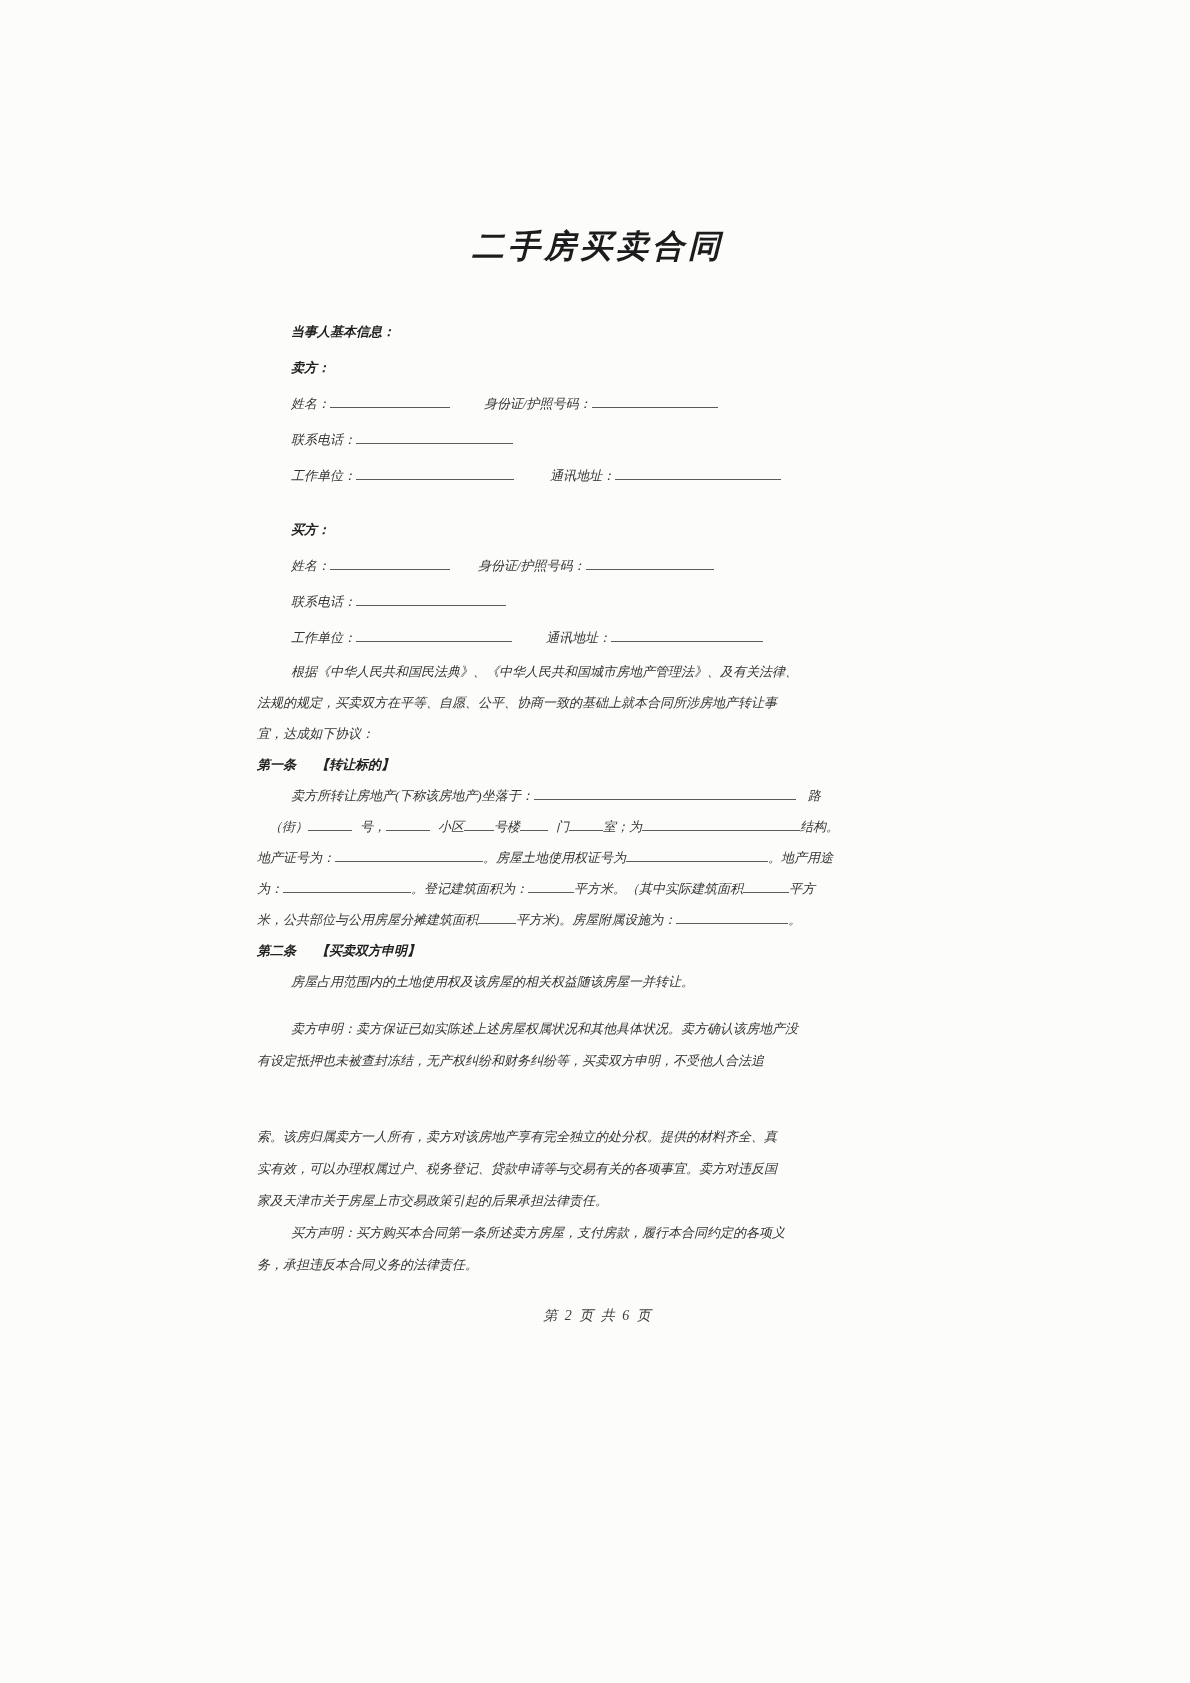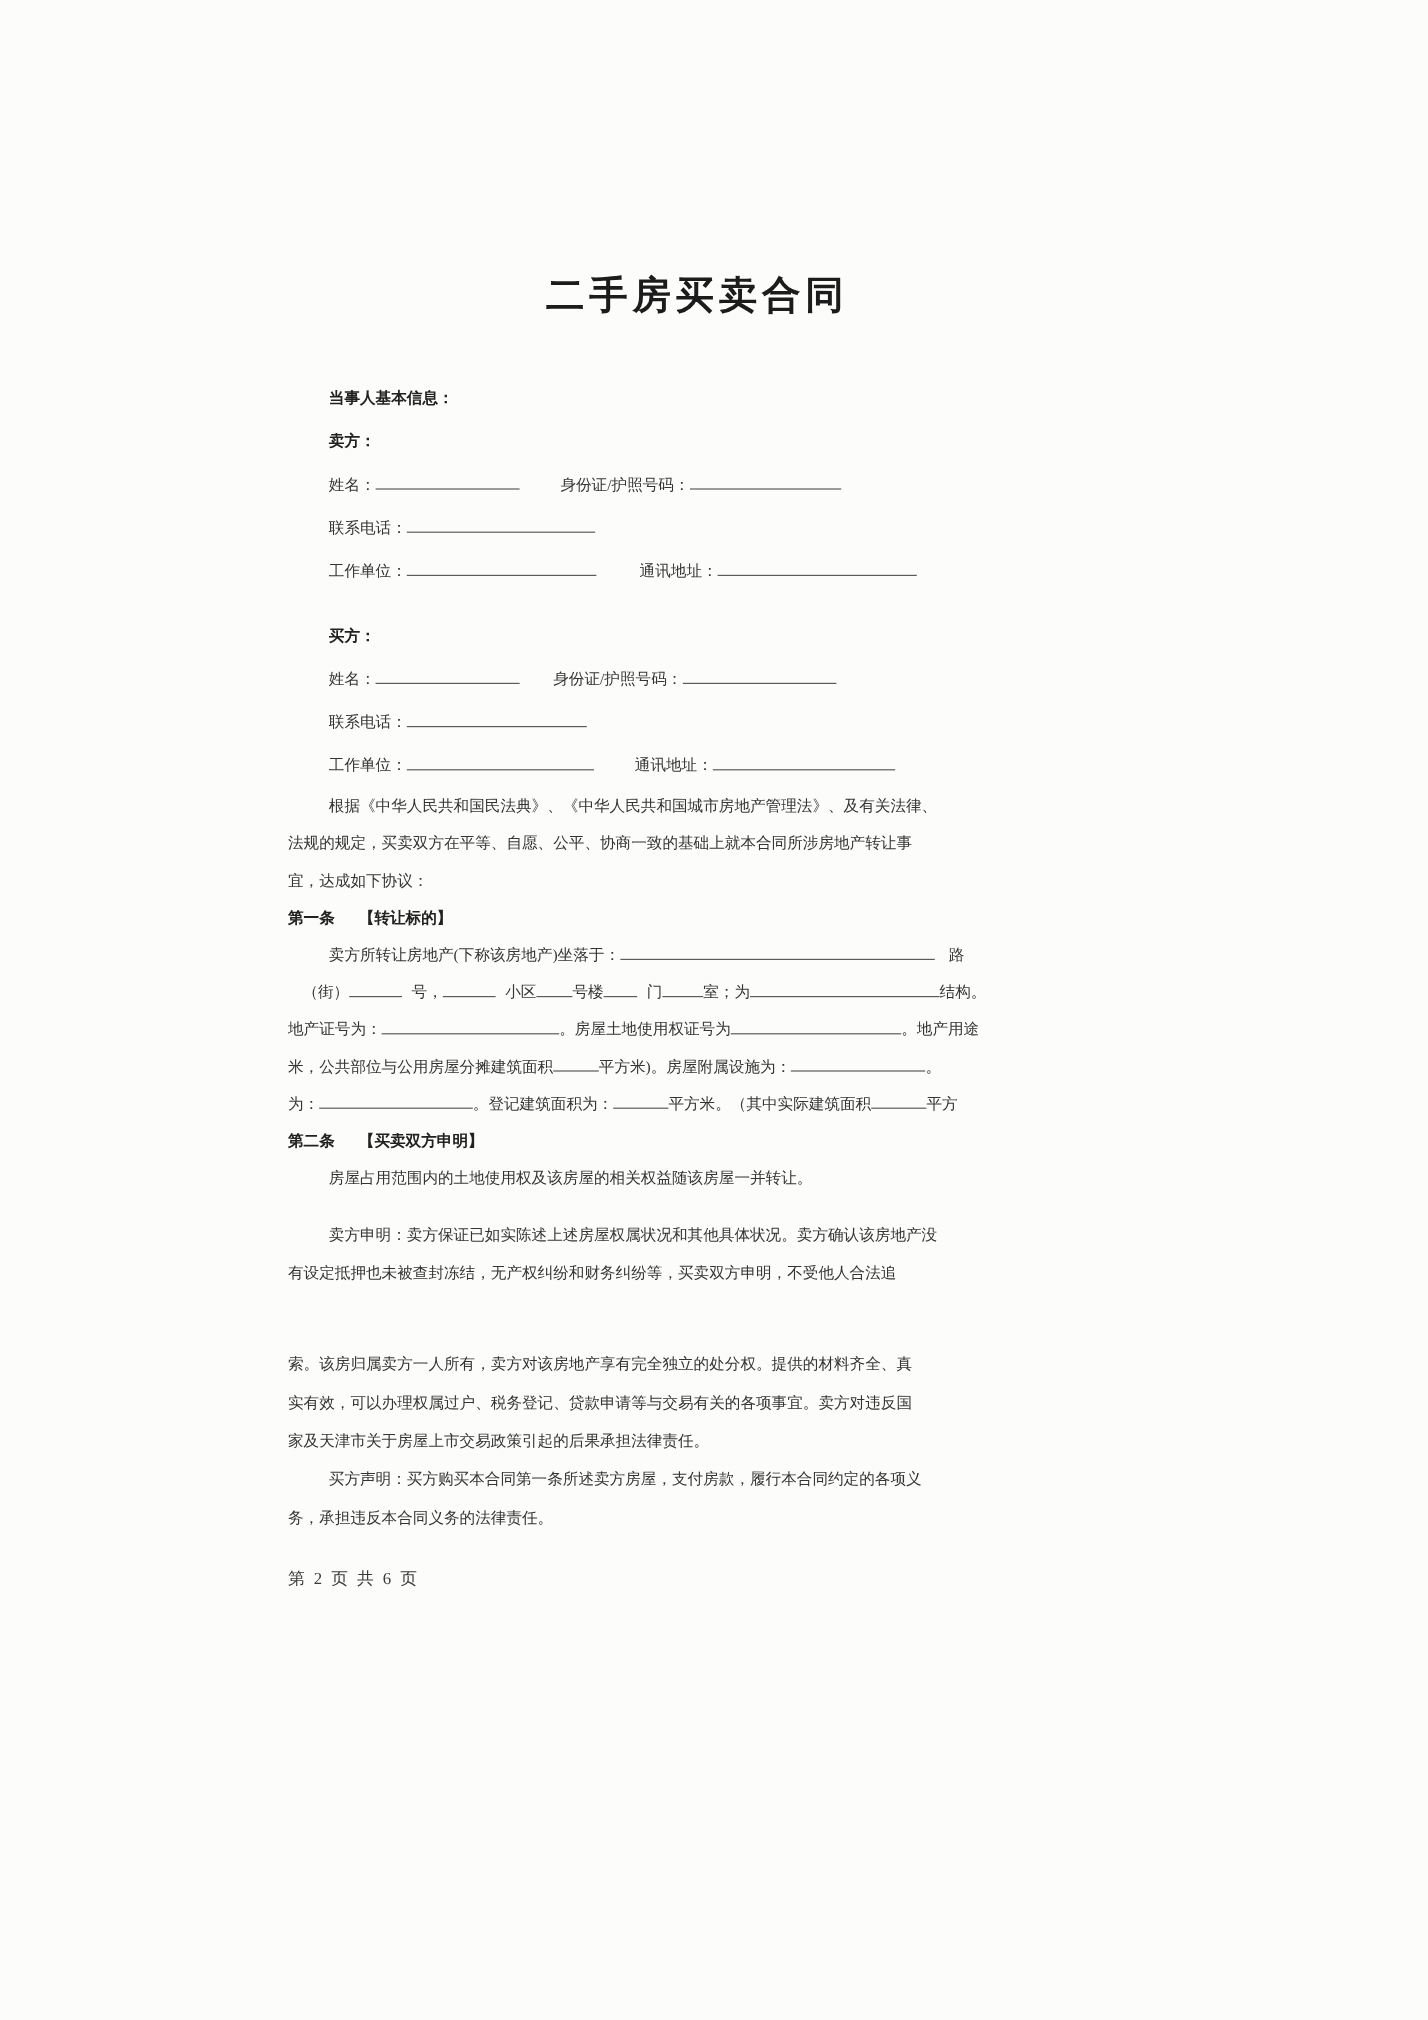--- a/index.html
+++ b/index.html
@@ -11,23 +11,24 @@
     position: relative;
     width: 1190px;
     height: 1683px;
     background: #fcfcfb;
     overflow: hidden;
     font-family: "Liberation Serif", "DejaVu Serif", serif;
     color: #333333;
   }
   .content {
     position: absolute;
-    left: 240px;
+    left: 257px;
     top: 0;
     width: 682px;
+    font-style: italic;
   }
   .doc-title {
     margin-top: 224px;
     text-align: center;
     font-size: 32px;
     font-weight: bold;
     letter-spacing: 4px;
     color: #1c1c1c;
     line-height: 44px;
     white-space: nowrap;
@@ -49,20 +50,21 @@
     display: inline-block;
     height: 13px;
     border-bottom: 1px solid #5c5c5c;
   }
   .gap {
     display: inline-block;
     height: 1px;
   }
   .footer {
     margin-top: 26px;
+    text-align: center;
     font-size: 14px;
     letter-spacing: 2px;
     color: #3a3a3a;
     white-space: nowrap;
   }
 </style>
 </head>
 <body>
 
 <div class="page">
@@ -78,22 +80,22 @@
         <div class="line" style="padding-left: 34px; line-height: 36px;"><span>姓名：</span><span class="blank" style="width: 120px;"></span><span class="gap" style="width: 28px;"></span><span>身份证/护照号码：</span><span class="blank" style="width: 128px;"></span></div>
         <div class="line" style="padding-left: 34px; line-height: 36px;"><span>联系电话：</span><span class="blank" style="width: 150px;"></span></div>
         <div class="line" style="padding-left: 34px; line-height: 36px;"><span>工作单位：</span><span class="blank" style="width: 156px;"></span><span class="gap" style="width: 34px;"></span><span>通讯地址：</span><span class="blank" style="width: 152px;"></span></div>
         <div class="line" style="padding-left: 34px;"><span>根据《中华人民共和国民法典》、《中华人民共和国城市房地产管理法》、及有关法律、</span></div>
         <div class="line"><span>法规的规定，买卖双方在平等、自愿、公平、协商一致的基础上就本合同所涉房地产转让事</span></div>
         <div class="line"><span>宜，达成如下协议：</span></div>
         <div class="line b"><span>第一条</span><span class="gap" style="width: 20px;"></span><span>【转让标的】</span></div>
         <div class="line" style="padding-left: 34px;"><span>卖方所转让房地产(下称该房地产)坐落于：</span><span class="blank" style="width: 262px;"></span><span class="gap" style="width: 12px;"></span><span>路</span></div>
         <div class="line" style="padding-left: 12px;"><span>（街）</span><span class="blank" style="width: 44px;"></span><span class="gap" style="width: 8px;"></span><span>号，</span><span class="blank" style="width: 44px;"></span><span class="gap" style="width: 8px;"></span><span>小区</span><span class="blank" style="width: 30px;"></span><span>号楼</span><span class="blank" style="width: 28px;"></span><span class="gap" style="width: 8px;"></span><span>门</span><span class="blank" style="width: 34px;"></span><span>室；为</span><span class="blank" style="width: 158px;"></span><span>结构。</span></div>
         <div class="line"><span>地产证号为：</span><span class="blank" style="width: 148px;"></span><span>。房屋土地使用权证号为</span><span class="blank" style="width: 142px;"></span><span>。地产用途</span></div>
+        <div class="line"><span>为：</span><span class="blank" style="width: 128px;"></span><span>。登记建筑面积为：</span><span class="blank" style="width: 46px;"></span><span>平方米。（其中实际建筑面积</span><span class="blank" style="width: 46px;"></span><span>平方</span></div>
         <div class="line"><span>米，公共部位与公用房屋分摊建筑面积</span><span class="blank" style="width: 38px;"></span><span>平方米)。房屋附属设施为：</span><span class="blank" style="width: 112px;"></span><span>。</span></div>
-        <div class="line"><span>为：</span><span class="blank" style="width: 128px;"></span><span>。登记建筑面积为：</span><span class="blank" style="width: 46px;"></span><span>平方米。（其中实际建筑面积</span><span class="blank" style="width: 46px;"></span><span>平方</span></div>
         <div class="line b"><span>第二条</span><span class="gap" style="width: 20px;"></span><span>【买卖双方申明】</span></div>
         <div class="line" style="padding-left: 34px;"><span>房屋占用范围内的土地使用权及该房屋的相关权益随该房屋一并转让。</span></div>
         <div class="line" style="padding-left: 34px; line-height: 32px; margin-top: 16px;"><span>卖方申明：卖方保证已如实陈述上述房屋权属状况和其他具体状况。卖方确认该房地产没</span></div>
         <div class="line" style="line-height: 32px;"><span>有设定抵押也未被查封冻结，无产权纠纷和财务纠纷等，买卖双方申明，不受他人合法追</span></div>
         <div class="line" style="line-height: 32px; margin-top: 44px;"><span>索。该房归属卖方一人所有，卖方对该房地产享有完全独立的处分权。提供的材料齐全、真</span></div>
         <div class="line" style="line-height: 32px;"><span>实有效，可以办理权属过户、税务登记、贷款申请等与交易有关的各项事宜。卖方对违反国</span></div>
         <div class="line" style="line-height: 32px;"><span>家及天津市关于房屋上市交易政策引起的后果承担法律责任。</span></div>
         <div class="line" style="padding-left: 34px; line-height: 32px;"><span>买方声明：买方购买本合同第一条所述卖方房屋，支付房款，履行本合同约定的各项义</span></div>
         <div class="line" style="line-height: 32px;"><span>务，承担违反本合同义务的法律责任。</span></div>
       </div>

